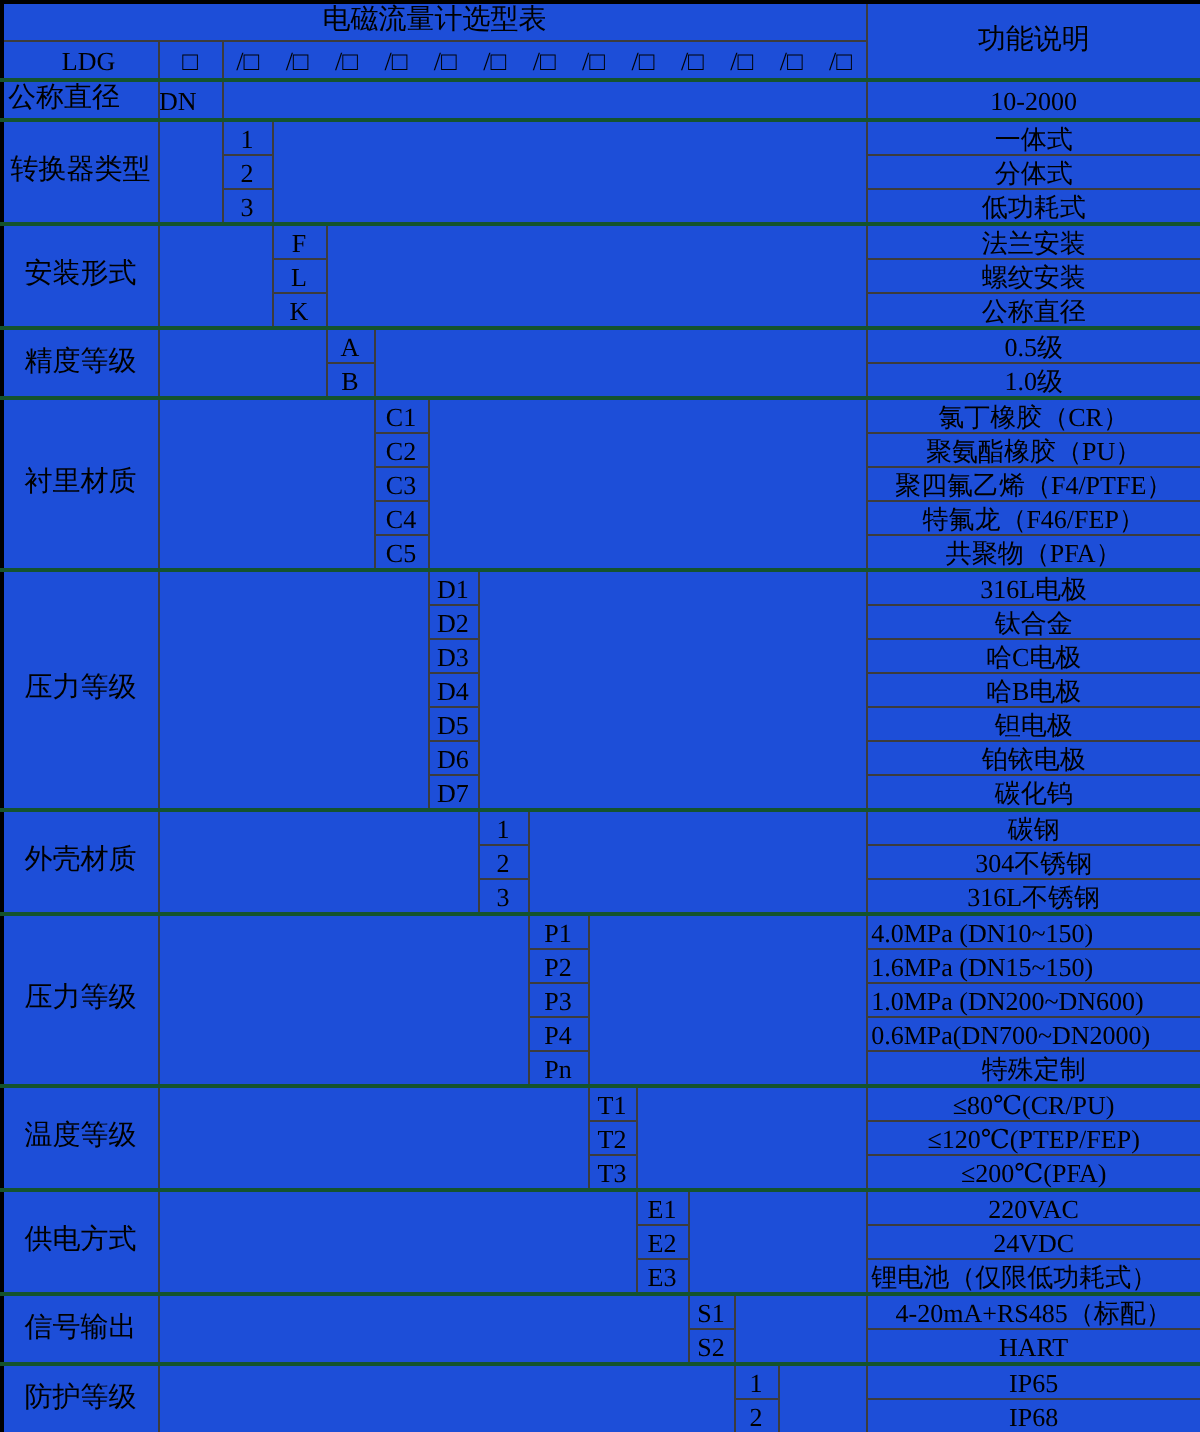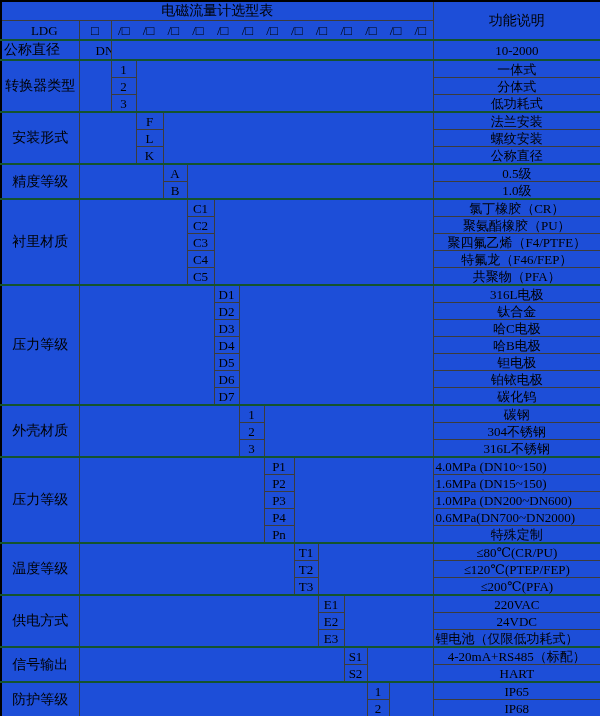--- a/index.html
+++ b/index.html
@@ -8,21 +8,21 @@
         font-family:"Liberation Serif","DejaVu Serif",serif;color:#000;
         border:2px solid #000;}
   td{border:1px solid #3c3c3c;padding:0;height:16px;font-size:13px;
      text-align:center;vertical-align:middle;overflow:hidden;white-space:nowrap;line-height:1;}
   tr.r18>td{height:18px;}
   tr.gsep>td{border-top:2px solid #14532d;}
   td.title-cell{font-size:14px;}
   td.fh{font-size:14px;}
   td.lab{font-size:14px;text-align:center;}
   td.lab.left{text-align:left;padding-left:2px;}
-  td.code.left{text-align:left;padding-left:16px;}
+  td.code.left{text-align:left;padding-left:0;}
   td.ldg{text-align:center;padding-left:8px;font-size:13px;}
   td.desc.left{text-align:left;padding-left:2px;margin-left:32px;}
   .slots{display:flex;width:100%;}
   .slot{flex:1;text-align:center;font-size:13px;}
 </style>
 </head>
 <body>
 
 <div class="sheet">
 <table>

